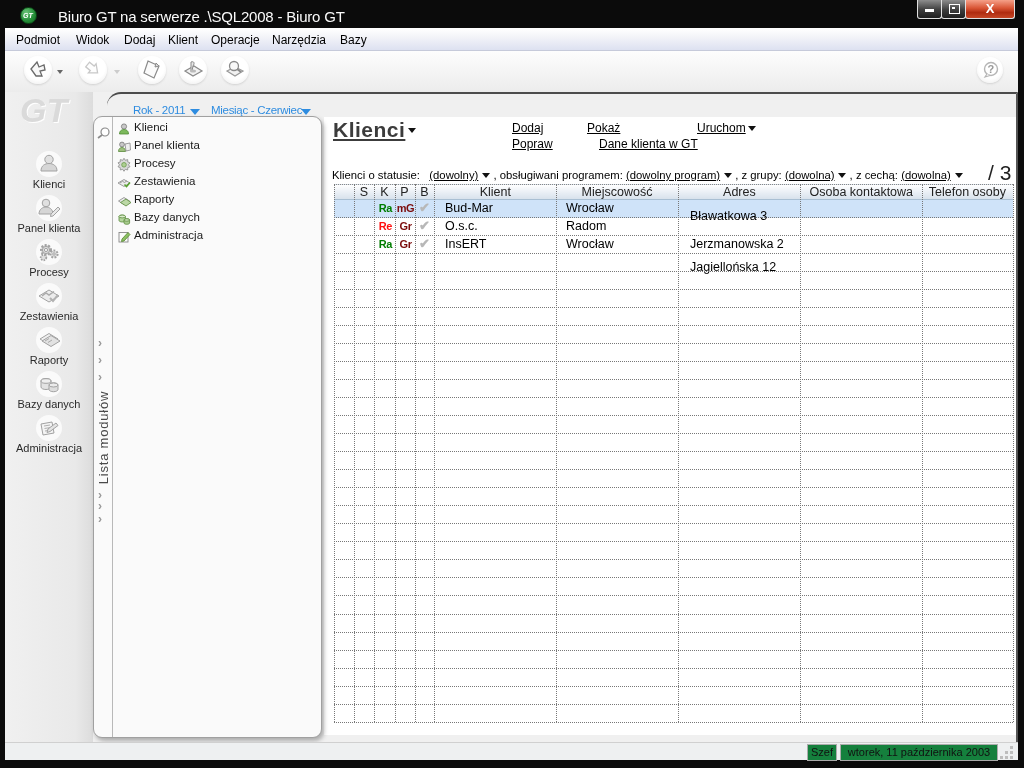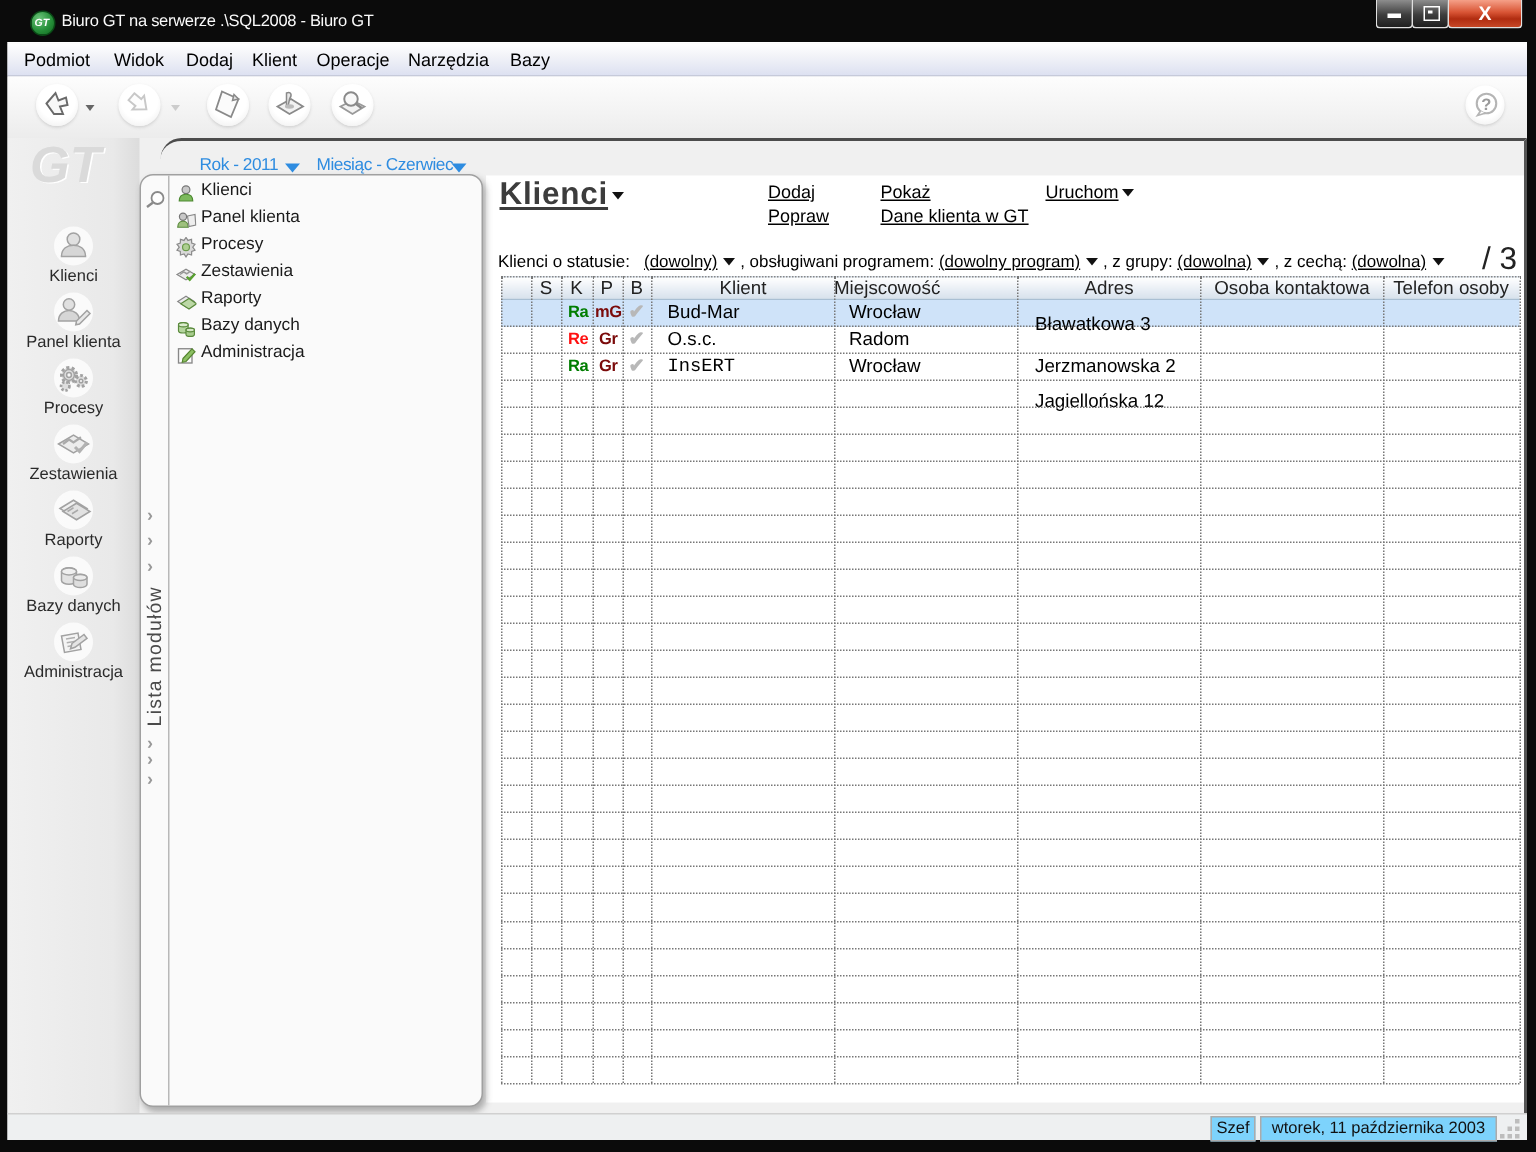--- a/index.html
+++ b/index.html
@@ -1,18 +1,18 @@
 <!DOCTYPE html>
 <html><head><meta charset="utf-8">
 <style>
 html,body{margin:0;padding:0;}
 body{width:1024px;height:768px;position:relative;overflow:hidden;background:#0b0b0b;font-family:"Liberation Sans",sans-serif;}
 .abs{position:absolute;}
 
-#titletext{left:41px;top:8px;font-size:11px;color:#fafafa;letter-spacing:-0.2px;}
+#titletext{left:58px;top:8px;font-size:15px;color:#fafafa;letter-spacing:-0.2px;}
 #logo{left:20px;top:7px;width:15px;height:15px;border-radius:50%;background:radial-gradient(circle at 35% 30%, #6cc47a, #27903a 55%, #10661f);border:1px solid #0a4a16;}
 #logo span{position:absolute;left:2px;top:4px;font-size:7px;font-weight:bold;font-style:italic;color:#fff;}
 .winbtn{top:0;height:19px;border:1px solid #e0e0e0;border-top:none;box-sizing:border-box;}
 #btnmin{left:917px;width:25px;border-radius:0 0 3px 3px;background:linear-gradient(#8d8d8d,#3d3d3d 55%,#1f1f1f);}
 #btnmax{left:941px;width:25px;border-radius:0 0 3px 3px;background:linear-gradient(#8d8d8d,#3d3d3d 55%,#1f1f1f);}
 #btncls{left:965px;width:50px;border-radius:0 0 3px 3px;background:linear-gradient(#f5a088,#d95535 45%,#b02c10 70%,#c64726);}
 #btnmin b{position:absolute;left:7px;top:9px;width:9px;height:3px;background:#fff;}
 #btnmax b{position:absolute;left:7px;top:4px;width:9px;height:8px;border:1.5px solid #fff;}
 #btnmax i{position:absolute;left:10px;top:7px;width:3px;height:2px;background:#fff;}
 #btncls span{position:absolute;left:0;width:100%;text-align:center;top:1px;font-size:13px;font-weight:bold;color:#fff;}
@@ -53,21 +53,21 @@
 #contentbg{left:319px;top:89px;width:692px;height:618px;background:#fff;}
 #thead{left:328.5px;top:155.6px;width:679px;height:16.2px;border-top:1px dotted #888;background:linear-gradient(#ffffff,#e7edf4 60%,#d8e2ec);border-bottom:1px solid #a9bfd3;box-sizing:border-box;}
 .th{position:absolute;top:2px;font-size:12.5px;color:#222;}
 .vline{position:absolute;border-left:1px dotted #777;width:0;}
 .row{position:absolute;left:328.5px;width:679px;height:18px;border-bottom:1px dotted #777;box-sizing:border-box;}
 .cell{position:absolute;top:2px;font-size:12.5px;color:#000;white-space:nowrap;}
 .badge{position:absolute;top:3px;font-size:11px;font-weight:bold;letter-spacing:-0.3px;text-indent:2px;}
 .chk{position:absolute;top:1px;font-size:13px;font-weight:bold;color:#b8b8b8;}
 
 #statusbar{left:0;top:714px;width:1013px;height:18px;background:#eef0f1;border-top:1px solid #d0d0d0;box-sizing:border-box;}
-.sbox{position:absolute;top:1px;height:15px;background:#7dd3fc;border:1px solid #ababab;font-size:11px;color:#111;text-align:center;line-height:15px;box-sizing:content-box;}
+.sbox{position:absolute;top:1px;height:15px;background:#15803d;border:1px solid #ababab;font-size:11px;color:#111;text-align:center;line-height:15px;box-sizing:content-box;}
 </style></head>
 <body>
 
 <div class="abs" id="logo">
     <span>GT</span>
   </div>
 <div class="abs" id="titletext">Biuro GT na serwerze .\SQL2008 - Biuro GT</div>
 <div class="abs winbtn" id="btnmin">
     <b></b>
   </div>
@@ -254,34 +254,34 @@
         <path d="M5 9 L11 2.5 L13 4.5 L7 11 L4.5 11.5 Z" fill="#8cc063" stroke="#55852f" stroke-width="0.8"></path>
       </svg>
     <div class="mli" style="top:112px;">Administracja</div>
   </div>
 
   <div class="abs" id="hdr">Klienci</div>
   <div class="blkcaret abs" style="left:399px;top:100px;"></div>
   <div class="lnk" style="left:507px;top:93px;">Dodaj</div>
   <div class="lnk" style="left:507px;top:109px;">Popraw</div>
   <div class="lnk" style="left:582px;top:93px;">Pokaż</div>
-  <div class="lnk" style="left:582px;top:109px;text-decoration:underline;">Dane klienta w GT</div>
+  <div class="lnk" style="left:594px;top:109px;text-decoration:underline;">Dane klienta w GT</div>
   <div class="lnk" style="left:692px;top:93px;">Uruchom</div>
   <div class="blkcaret abs" style="left:739px;top:98px;"></div>
 
   <div class="abs" id="filters">Klienci o statusie:&nbsp;&nbsp;&nbsp;<a>(dowolny)</a><span class="blkcaret"></span> , obsługiwani programem: <a>(dowolny program)</a><span class="blkcaret"></span> , z grupy: <a>(dowolna)</a><span class="blkcaret"></span> , z cechą: <a>(dowolna)</a><span class="blkcaret"></span></div>
   <div class="abs" id="cnt">/ 3</div>
 
   <div class="abs" id="thead"></div>
   <div class="th" style="left:349px;top:157px;width:20px;text-align:center;">S</div>
   <div class="th" style="left:369.4px;top:157px;width:20px;text-align:center;">K</div>
   <div class="th" style="left:389.5px;top:157px;width:20px;text-align:center;">P</div>
   <div class="th" style="left:409.5px;top:157px;width:20px;text-align:center;">B</div>
   <div class="th" style="left:429.3px;top:157px;width:122px;text-align:center;">Klient</div>
-  <div class="th" style="left:551px;top:157px;width:122px;">Miejscowość</div>
+  <div class="th" style="left:551px;top:157px;width:122px;text-align:center;">Miejscowość</div>
   <div class="th" style="left:673.4px;top:157px;width:122px;text-align:center;">Adres</div>
   <div class="th" style="left:795.3px;top:157px;width:122px;text-align:center;">Osoba kontaktowa</div>
   <div class="th" style="left:917.4px;top:157px;width:90px;text-align:center;">Telefon osoby</div>
 
   <div class="row" style="top:171.8px;background:#cfe3f9;"></div>
   <div class="badge" style="left:369.4px;width:20px;text-align:center;top:174px;color:#007d00;">Ra</div>
   <div class="badge" style="left:389.5px;width:20px;text-align:center;top:174px;color:#7b0b0b;">mG</div>
   <div class="chk" style="left:409.5px;width:20px;text-align:center;top:172px;">✔</div>
   <div class="cell" style="left:440px;top:173px;">Bud-Mar</div>
   <div class="cell" style="left:561px;top:173px;">Wrocław</div>
@@ -292,21 +292,21 @@
   <div class="badge" style="left:389.5px;width:20px;text-align:center;top:192px;color:#7b0b0b;">Gr</div>
   <div class="chk" style="left:409.5px;width:20px;text-align:center;top:190px;">✔</div>
   <div class="cell" style="left:440px;top:191px;">O.s.c.</div>
   <div class="cell" style="left:561px;top:191px;">Radom</div>
   <div class="cell" style="left:685px;top:191px;margin-top:41px;">Jagiellońska 12</div>
 
   <div class="row" style="top:207.9px;"></div>
   <div class="badge" style="left:369.4px;width:20px;text-align:center;top:210px;color:#007d00;">Ra</div>
   <div class="badge" style="left:389.5px;width:20px;text-align:center;top:210px;color:#7b0b0b;">Gr</div>
   <div class="chk" style="left:409.5px;width:20px;text-align:center;top:208px;">✔</div>
-  <div class="cell" style="left:440px;top:209px;font-family:Liberation Mono, monospace;">InsERT</div>
+  <div class="cell" style="left:440px;top:209px;">InsERT</div>
   <div class="cell" style="left:561px;top:209px;">Wrocław</div>
   <div class="cell" style="left:685px;top:209px;">Jerzmanowska 2</div>
 
   <div class="vline" style="left:328.5px;top:155.6px;height:538.7px;"></div>
   <div class="vline" style="left:349.2px;top:155.6px;height:538.7px;"></div>
   <div class="vline" style="left:369.4px;top:155.6px;height:538.7px;"></div>
   <div class="vline" style="left:389.5px;top:155.6px;height:538.7px;"></div>
   <div class="vline" style="left:409.5px;top:155.6px;height:538.7px;"></div>
   <div class="vline" style="left:429.3px;top:155.6px;height:538.7px;"></div>
   <div class="vline" style="left:551px;top:155.6px;height:538.7px;"></div>

